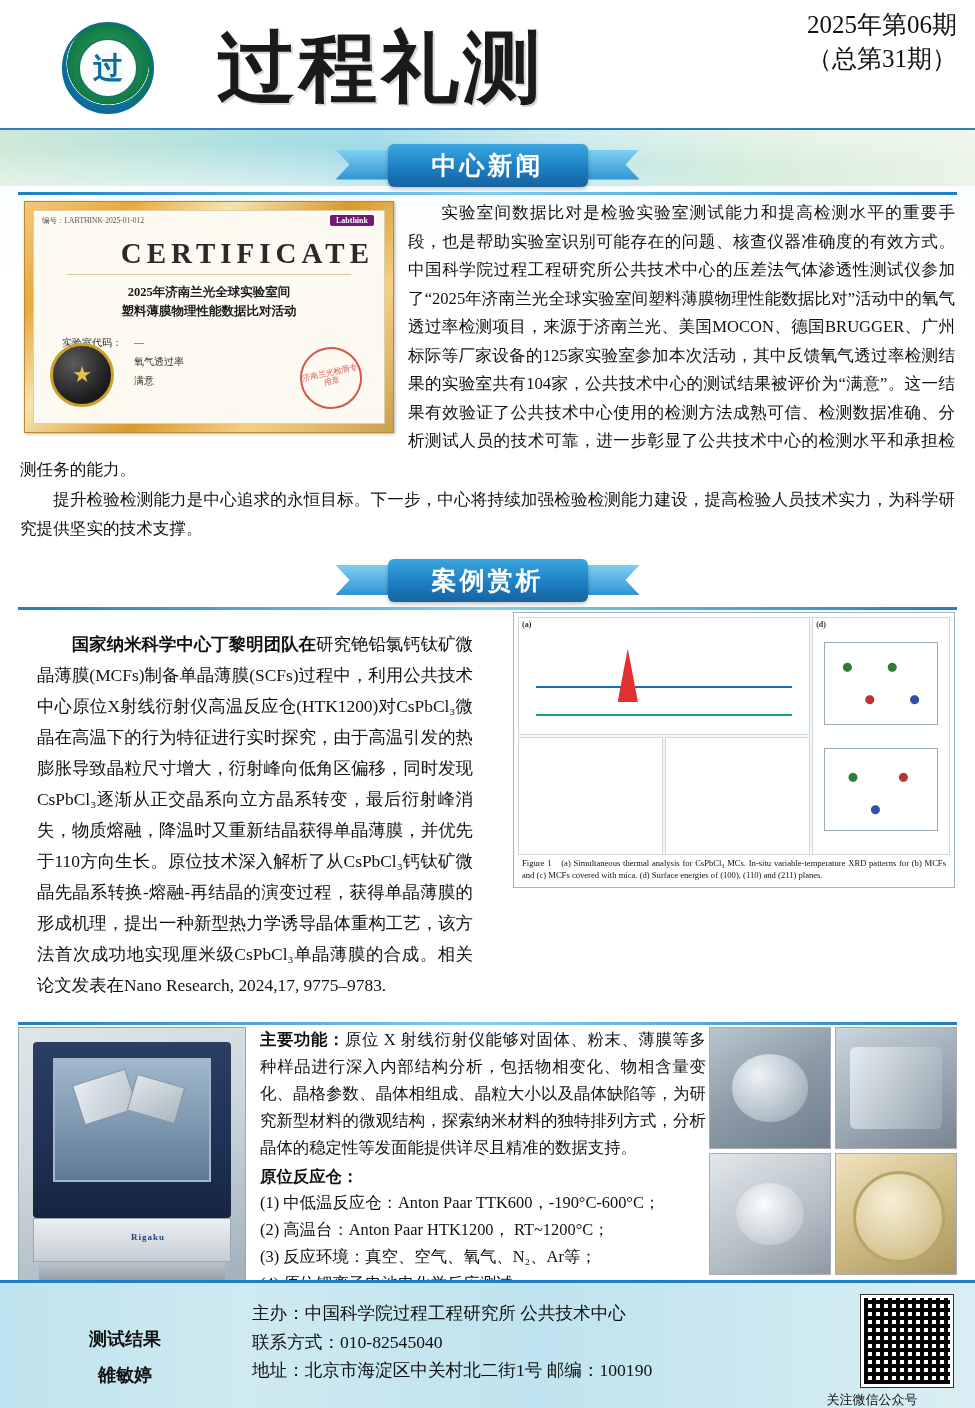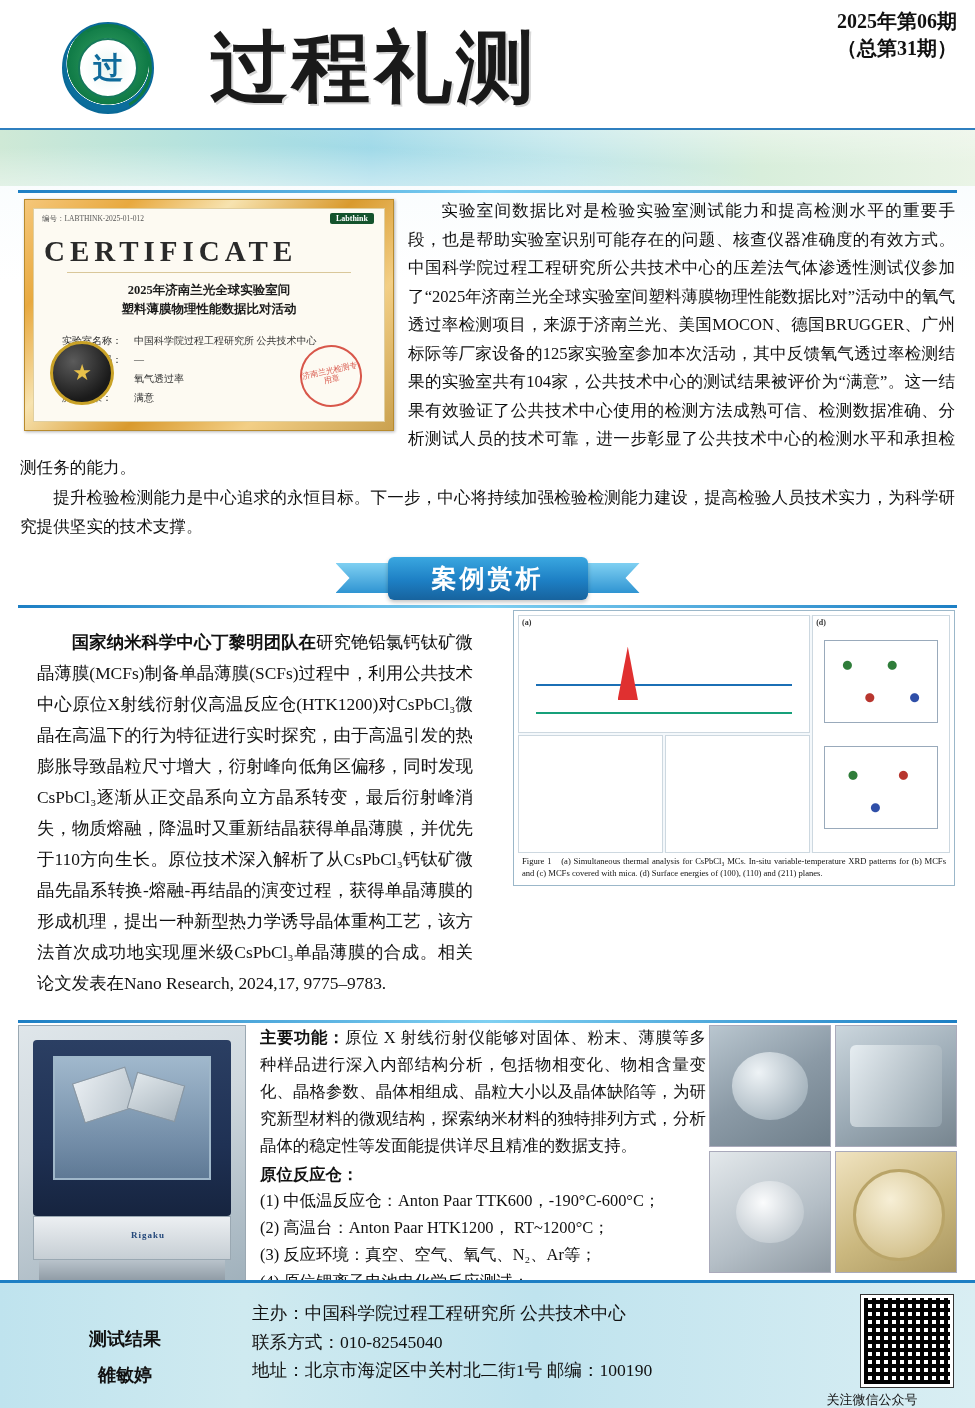--- a/index.html
+++ b/index.html
@@ -45,39 +45,39 @@
   }
   .logo .arcs {
     position:absolute; left:2px; top:2px; width:88px; height:88px;
     border-radius:50%;
     border:3px solid transparent;
     border-top-color:#0f7a46;
     border-right-color:#0f7a46;
     transform: rotate(15deg);
   }
   .title-main {
-    position:absolute; left:210px; top:16px;
+    position:absolute; left:217px; top:16px;
     font-size: 78px;
     font-weight: bold;
     font-family: "DejaVu Serif", "Liberation Serif", serif;
     color:#1a1a1a;
     letter-spacing: 4px;
     text-shadow: 2px 2px 0 #d8d8d8;
   }
   .title-sub {
     position:absolute; left:612px; top:62px;
     font-size: 40px; font-weight:bold;
     font-family: "DejaVu Serif","Liberation Serif",serif;
     color:#1a1a1a;
     letter-spacing:2px;
   }
   .issue {
     position:absolute; right:18px; top:8px;
     text-align:center;
-    font-size: 20px; font-weight:bold;
+    font-size: 25px; font-weight:normal;
     color:#111;
     line-height: 1.35;
   }
 
   
   .topband {
     position:relative;
     height: 58px;
     background: linear-gradient(90deg,#cfe9d6 0%, #b7e3dd 18%, #9fd9e8 38%, #bfe6ea 58%, #d8eedb 78%, #eaf4e6 100%);
     border-top: 2px solid #2f7fbf;
@@ -150,25 +150,25 @@
     background:#fdfaf2;
     border:1px solid #e0cfa0;
     position:relative;
     padding: 8px 10px;
     font-size: 9px;
     color:#333;
   }
   .cert-no { position:absolute; left:8px; top:5px; font-size:7.5px; color:#555; }
   .cert-brand {
     position:absolute; right:10px; top:4px;
-    background:#14532d; color:#fff; font-size:8px; font-weight:bold;
+    background:#701a75; color:#fff; font-size:8px; font-weight:bold;
     padding:1px 6px; border-radius:2px;
   }
   .cert-word {
-    text-align:left; margin-top: 18px;
+    text-align:right; margin-top: 18px;
     font-size: 29px; letter-spacing: 5px; font-weight:bold;
     color:#2a2a2a;
     font-family:"Liberation Serif",serif;
   }
   .cert-line { width: 86%; height:1px; background:#d9c79a; margin: 4px auto 8px auto; }
   .cert-h1 { text-align:center; font-size: 12.5px; font-weight:bold; color:#1b1b1b; line-height:1.5; }
   .cert-fields { margin-top: 12px; padding-left: 18px; font-size: 10px; line-height: 1.9; color:#2b2b2b; }
   .cert-fields span.k { display:inline-block; width:72px; }
   .cert-fields span.v { color:#333; }
   .cert-seal {
@@ -385,34 +385,36 @@
     </div>
     <div class="title-main">过程礼测</div>
     <div class="issue">
       <div>2025年第06期</div>
       <div>（总第31期）</div>
     </div>
   </div>
 
   <div class="topband"></div>
 
+  <div class="ribbon-wrap">
+    <div class="ribbon">中心新闻</div>
+  </div>
   <div class="divider"></div>
 
 
   <div class="news-body">
     <div class="cert">
       <div class="cert-inner">
         <div class="cert-no">编号：LABTHINK-2025-01-012</div>
         <div class="cert-brand">Labthink</div>
         <div class="cert-word">CERTIFICATE</div>
         <div class="cert-line"></div>
         <div class="cert-h1">2025年济南兰光全球实验室间</div>
         <div class="cert-h1">塑料薄膜物理性能数据比对活动</div>
         <div class="cert-fields">
-          <div><span class="k">实验室名称：</span><span class="v">中国科学院过程工程研究所 公共技术中心</span></div>
           <div><span class="k">实验室代码：</span><span class="v">—</span></div>
           <div><span class="k">测试项目：</span><span class="v">氧气透过率</span></div>
           <div><span class="k">测试结果：</span><span class="v">满意</span></div>
         </div>
         <div class="cert-medal">★</div>
         <div class="cert-seal">济南兰光检测专用章</div>
       </div>
     </div>
 
     <div class="news-text">

